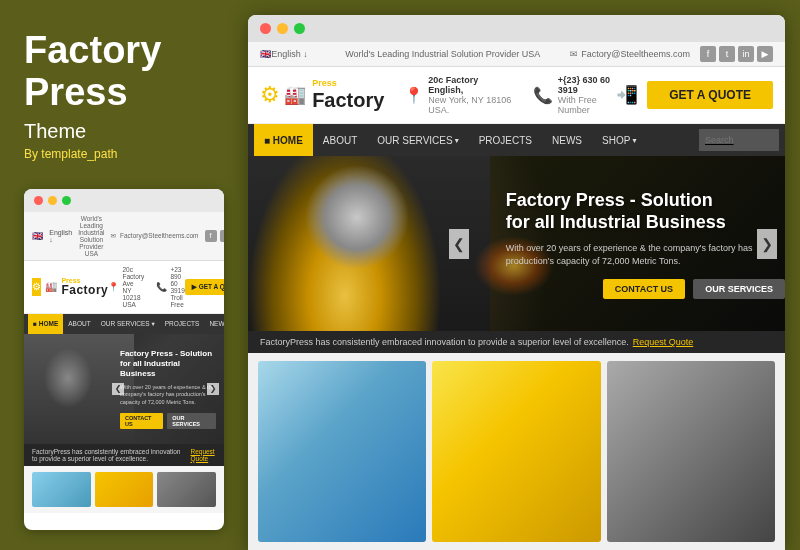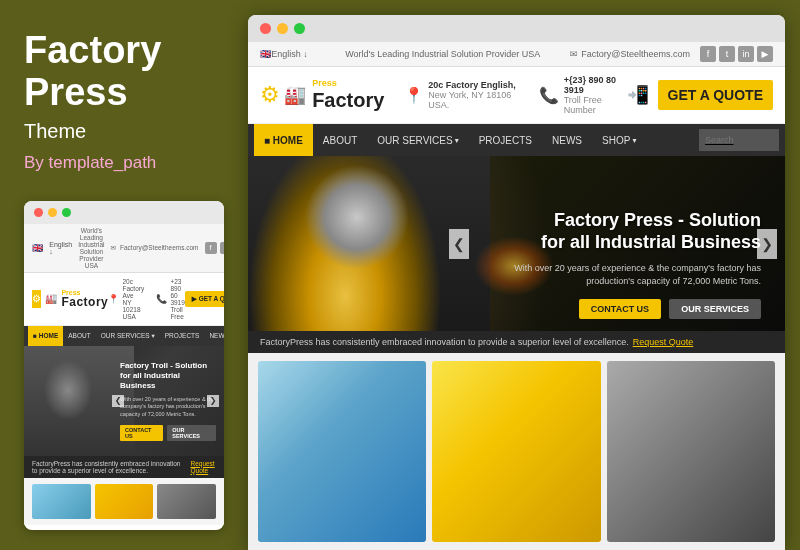--- a/index.html
+++ b/index.html
@@ -27,25 +27,25 @@
       font-size: 38px;
       font-weight: 900;
       line-height: 1.1;
       color: white;
       margin-bottom: 6px;
     }
     .sidebar-subtitle {
       font-size: 20px;
       font-weight: 400;
       color: white;
-      margin-bottom: 10px;
+      margin-bottom: 4px;
     }
     .sidebar-author {
-      font-size: 17px;
-      color: #f9a8d4;
+      font-size: 12px;
+      color: #fde047;
       margin-bottom: 28px;
     }
 
     
     .mini-browser {
       background: #fff;
       border-radius: 8px;
       overflow: hidden;
       flex: 1;
       display: flex;
@@ -421,23 +421,23 @@
     .main-info-text span:last-child { color: #888; }
     .main-header-actions {
       display: flex;
       align-items: center;
       gap: 8px;
     }
     .main-phone-icon { font-size: 18px; color: #666; cursor: pointer; }
     .main-quote-btn {
       background: #f5c400;
       color: #222;
-      font-size: 14px;
+      font-size: 12px;
       font-weight: bold;
-      padding: 7px 10px;
+      padding: 7px 22px;
       border-radius: 2px;
       cursor: pointer;
       white-space: nowrap;
     }
 
     
     .main-nav {
       background: #2d2d2d;
       display: flex;
       align-items: center;
@@ -509,26 +509,25 @@
     .main-sparks {
       position: absolute;
       right: 43%;
       bottom: 20%;
       width: 80px;
       height: 60px;
       background: radial-gradient(ellipse at center, rgba(255,200,50,0.6) 0%, rgba(255,100,0,0.3) 40%, transparent 70%);
     }
     .main-hero-text {
       position: absolute;
-      right: 24px;
+      right: 0;
       top: 50%;
       transform: translateY(-50%);
       width: 52%;
-      text-align: right;
-      margin-top: 20px;
+      text-align: left;
     }
     .main-hero-title {
       font-size: 18px;
       font-weight: 900;
       color: white;
       line-height: 1.25;
       margin-bottom: 8px;
       text-shadow: 1px 1px 3px rgba(0,0,0,0.5);
     }
     .main-hero-subtitle {
@@ -672,21 +671,21 @@
         <div class="mini-nav-item">PROJECTS</div>
         <div class="mini-nav-item">NEWS</div>
 
       </div>
 
       <div class="mini-hero">
         <div class="mini-hero-image">
           <div class="mini-worker-silhouette"></div>
         </div>
         <div class="mini-hero-text">
-          <div class="mini-hero-title">Factory Troll - Solution for all Industrial Business</div>
+          <div class="mini-hero-title">Factory Press - Solution for all Industrial Business</div>
           <div class="mini-hero-subtitle">With over 20 years of experience &amp; the company's factory has production's capacity of 72,000 Metric Tons.</div>
           <div class="mini-hero-buttons">
             <div class="mini-btn-contact">CONTACT US</div>
             <div class="mini-btn-services">OUR SERVICES</div>
           </div>
         </div>
         <div class="mini-nav-arrow left">❮</div>
         <div class="mini-nav-arrow right">❯</div>
       </div>
 
@@ -741,22 +740,22 @@
         <div class="main-info-item">
           <span class="main-info-icon">📍</span>
           <div class="main-info-text">
             <span>20c Factory English,</span>
             <span>New York, NY 18106 USA.</span>
           </div>
         </div>
         <div class="main-info-item">
           <span class="main-info-icon">📞</span>
           <div class="main-info-text">
-            <span>+{23} 890 80 3919</span>
-            <span>Troll Free Number</span>
+            <span>+{23} 630 60 3919</span>
+            <span>With Free Number</span>
           </div>
         </div>
       </div>
       <div class="main-header-actions">
         <span class="main-phone-icon">📲</span>
         <div class="main-quote-btn">GET A QUOTE</div>
       </div>
     </div>
 
     <div class="main-nav">

